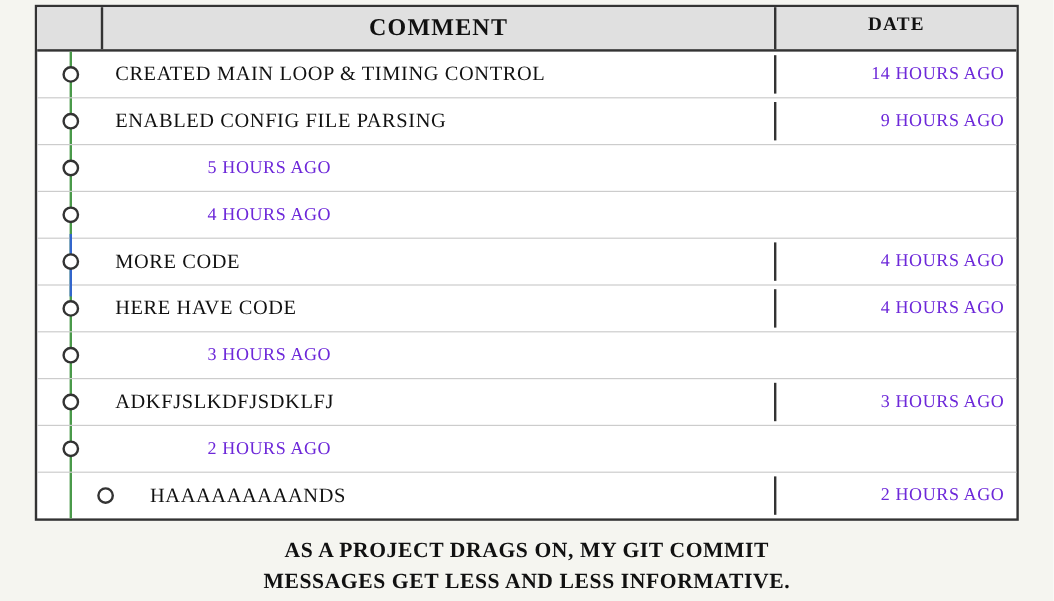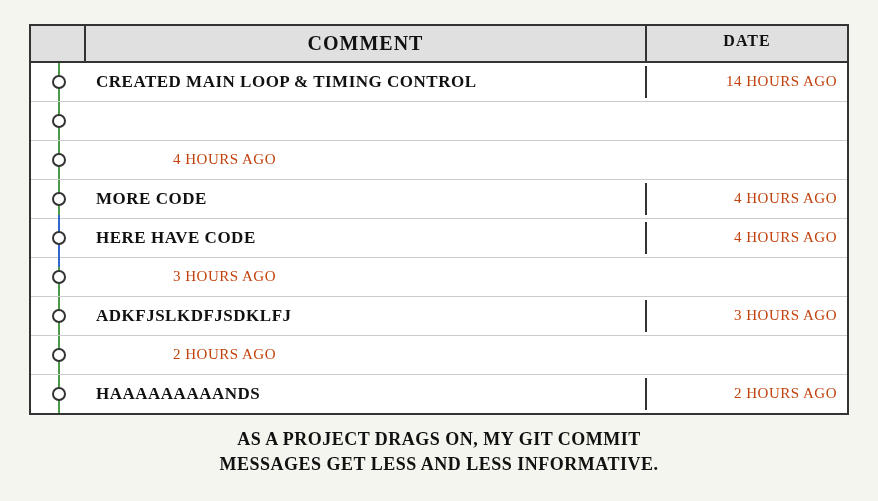--- a/index.html
+++ b/index.html
@@ -70,20 +70,21 @@
 
     .table-row {
       display: flex;
       align-items: center;
       border-bottom: 1px solid #ccc;
       position: relative;
     }
 
     .table-row:last-child {
       border-bottom: none;
+      margin-left: 29px;
     }
 
     .cell-bullet {
       width: 55px;
       min-width: 55px;
       display: flex;
       align-items: center;
       justify-content: center;
       position: relative;
       height: 38px;
@@ -119,33 +120,33 @@
       border: 2.5px solid #333;
       background: #fff;
       z-index: 2;
       position: relative;
     }
 
     .cell-comment {
       flex: 1;
       padding: 6px 10px;
       font-size: 17px;
-      font-weight: bold;
+      font-weight: normal;
       color: #111;
       text-transform: uppercase;
       letter-spacing: 0.5px;
       border-right: 2px solid #333;
     }
 
     .cell-date {
       width: 200px;
       min-width: 200px;
       padding: 6px 10px;
       font-size: 15px;
-      color: #c2410c;
+      color: #6d28d9;
       text-align: right;
       text-transform: uppercase;
       letter-spacing: 0.5px;
     }
 
     .caption {
       margin-top: 12px;
       font-size: 18px;
       font-weight: bold;
       text-align: center;
@@ -171,20 +172,28 @@
       <div class="cell-bullet">
         <div class="bullet"></div>
       </div>
       <div class="cell-comment">CREATED MAIN LOOP &amp; TIMING CONTROL</div>
       <div class="cell-date">14 HOURS AGO</div>
     </div>
         <div class="table-row">
       <div class="cell-bullet">
         <div class="bullet"></div>
       </div>
+      <div class="cell-comment">ENABLED CONFIG FILE PARSING</div>
+      <div class="cell-date">9 HOURS AGO</div>
+    </div>
+        <div class="table-row">
+      <div class="cell-bullet">
+        <div class="bullet"></div>
+      </div>
+      <div class="cell-date">5 HOURS AGO</div>
     </div>
         <div class="table-row">
       <div class="cell-bullet">
         <div class="bullet"></div>
       </div>
       <div class="cell-date">4 HOURS AGO</div>
     </div>
         <div class="table-row">
       <div class="cell-bullet">
         <div class="bullet"></div>

